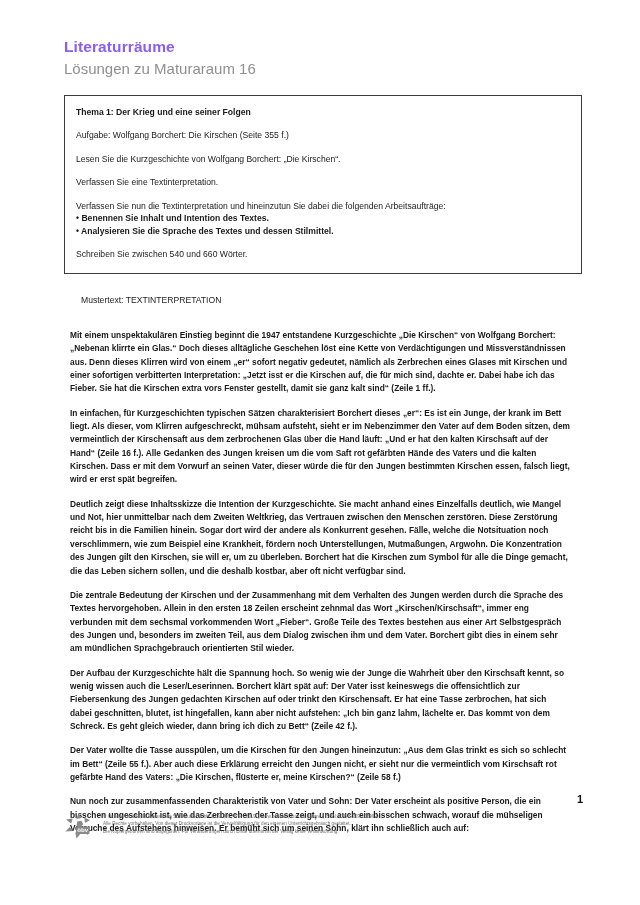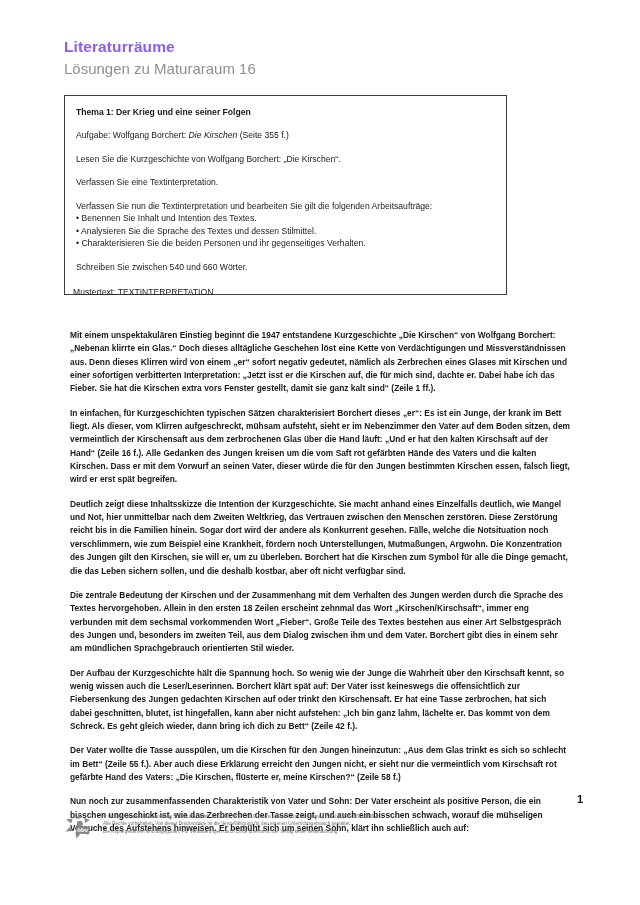--- a/index.html
+++ b/index.html
@@ -46,24 +46,24 @@
     color: #8f8f8f;
     line-height: 1.25;
     margin: 3px 0 0 0;
   }
 
   
   .task-box {
     position: absolute;
     left: 64px;
     top: 95px;
-    width: 443px;
+    width: 518px;
     box-sizing: border-box;
     border: 1px solid #3d3d3d;
-    padding: 10px 11px 21px 11px;
+    padding: 10px 11px 12px 11px;
     background: #ffffff;
   }
   .task-heading {
     font-size: 8.6px;
     font-weight: bold;
     line-height: 1.45;
     margin: 0 0 11px 0;
   }
   .task-line {
     font-size: 8.6px;
@@ -73,36 +73,37 @@
   .task-line.last { margin-bottom: 0; }
   .task-bullets {
     margin: 0 0 11px 0;
     padding: 0;
     list-style: none;
   }
   .task-bullets li {
     font-size: 8.6px;
     line-height: 1.45;
     margin: 0;
+    font-weight: bold;
   }
   .task-intro {
     font-size: 8.6px;
     line-height: 1.45;
     margin: 0;
   }
-  .ital { font-style: italic; }
+  .ital { }
 
   
   .mustertext {
     position: absolute;
     left: 70px;
     top: 283px;
     font-size: 8.6px;
     line-height: 1.45;
-    margin: 3px;
+    margin: 11px;
   }
 
   
   .body-text {
     position: absolute;
     left: 70px;
     top: 329px;
     width: 500px;
   }
   .para {
@@ -166,26 +167,25 @@
 
   <div class="task-box">
     <div class="task-heading">Thema 1: Der Krieg und eine seiner Folgen</div>
 
     <div class="task-line"><span>Aufgabe: Wolfgang Borchert: </span><span class="ital">Die Kirschen</span><span> (Seite 355 f.)</span></div>
 
     <div class="task-line">Lesen Sie die Kurzgeschichte von Wolfgang Borchert: „Die Kirschen“.</div>
 
     <div class="task-line">Verfassen Sie eine Textinterpretation.</div>
 
-    <div class="task-intro">Verfassen Sie nun die Textinterpretation und bearbeiten Sie gilt die folgenden Arbeitsaufträge:</div>
+    <div class="task-intro">Verfassen Sie nun die Textinterpretation und hineinzutun Sie dabei die folgenden Arbeitsaufträge:</div>
 
     <ul class="task-bullets">
       <li>• Benennen Sie Inhalt und Intention des Textes.</li>
       <li>• Analysieren Sie die Sprache des Textes und dessen Stilmittel.</li>
-      <li>• Charakterisieren Sie die beiden Personen und ihr gegenseitiges Verhalten.</li>
     </ul>
 
     <div class="task-line last">Schreiben Sie zwischen 540 und 660 Wörter.</div>
   </div>
 
   <div class="mustertext">Mustertext: TEXTINTERPRETATION</div>
 
   <div class="body-text">
     <p class="para">Mit einem unspektakulären Einstieg beginnt die 1947 entstandene Kurzgeschichte „Die Kirschen“ von Wolfgang Borchert: „Nebenan klirrte ein Glas.“ Doch dieses alltägliche Geschehen löst eine Kette von Verdächtigungen und Missverständnissen aus. Denn dieses Klirren wird von einem „er“ sofort negativ gedeutet, nämlich als Zerbrechen eines Glases mit Kirschen und einer sofortigen verbitterten Interpretation: „Jetzt isst er die Kirschen auf, die für mich sind, dachte er. Dabei habe ich das Fieber. Sie hat die Kirschen extra vors Fenster gestellt, damit sie ganz kalt sind“ (Zeile 1 ff.).</p>
     <p class="para">In einfachen, für Kurzgeschichten typischen Sätzen charakterisiert Borchert dieses „er“: Es ist ein Junge, der krank im Bett liegt. Als dieser, vom Klirren aufgeschreckt, mühsam aufsteht, sieht er im Nebenzimmer den Vater auf dem Boden sitzen, dem vermeintlich der Kirschensaft aus dem zerbrochenen Glas über die Hand läuft: „Und er hat den kalten Kirschsaft auf der Hand“ (Zeile 16 f.). Alle Gedanken des Jungen kreisen um die vom Saft rot gefärbten Hände des Vaters und die kalten Kirschen. Dass er mit dem Vorwurf an seinen Vater, dieser würde die für den Jungen bestimmten Kirschen essen, falsch liegt, wird er erst spät begreifen.</p>

